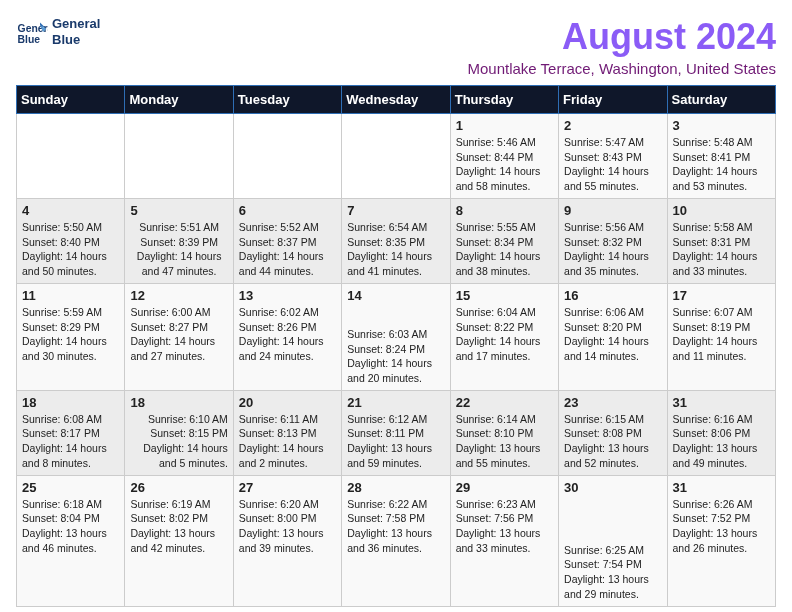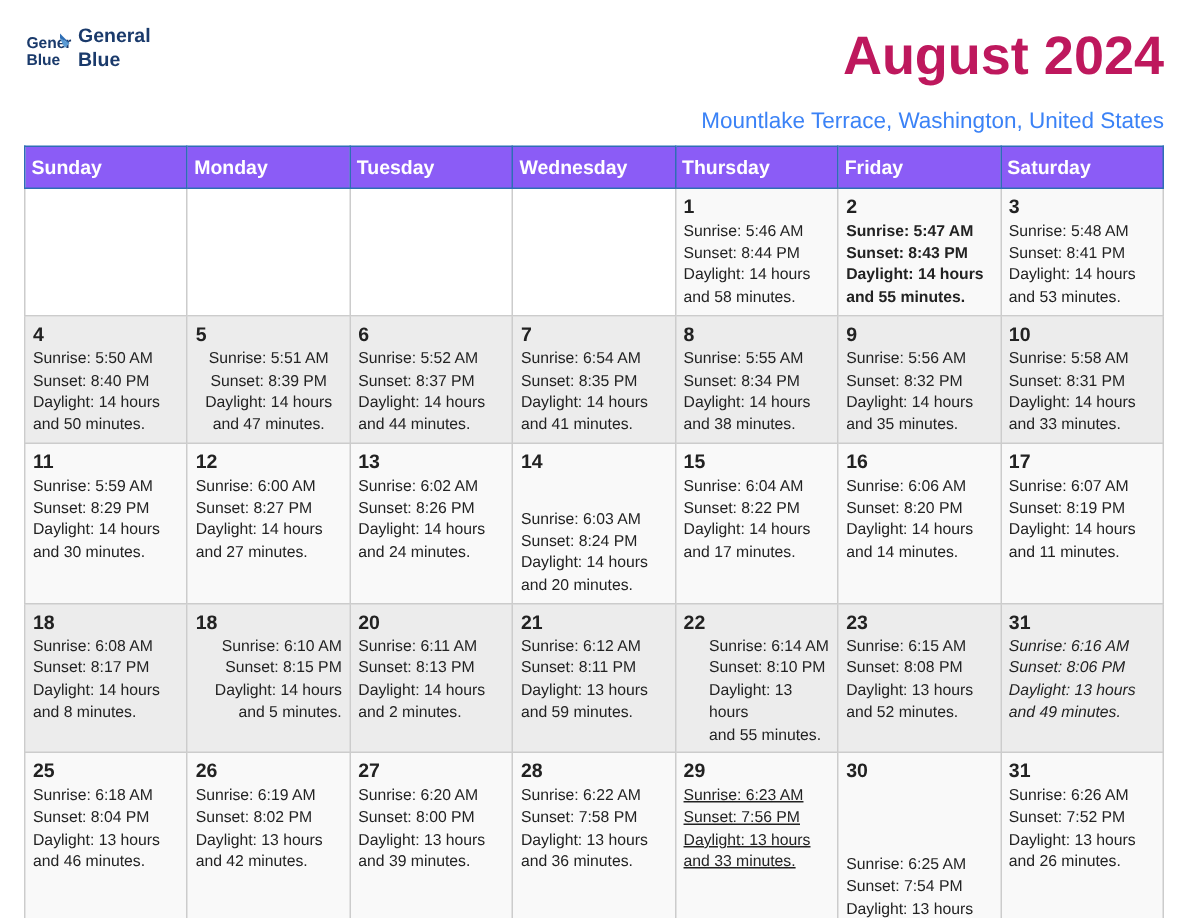--- a/index.html
+++ b/index.html
@@ -30,35 +30,35 @@
     .logo-icon {
       width: 32px;
       height: 32px;
     }
     .title-block {
       text-align: right;
     }
     .main-title {
       font-size: 36px;
       font-weight: bold;
-      color: #be185d;
+      color: #8b5cf6;
     }
     .subtitle {
       font-size: 15px;
-      color: #3b82f6;
-      margin-top: 14px;
+      color: #701a75;
+      margin-top: 2px;
     }
     .calendar {
       width: 100%;
       border-collapse: collapse;
       margin-top: 8px;
       font-size: 11px;
     }
     .calendar thead tr {
-      background: #8b5cf6;
+      background: #0f172a;
       color: #fff;
       margin-top: 36px;
     }
     .calendar thead th {
       padding: 6px 4px;
       text-align: left;
       font-size: 13px;
       font-weight: bold;
       border: 1px solid #2e6eb5;
     }
@@ -135,21 +135,21 @@
         <td class="empty-cell"></td>
         <td>
           <span class="day-number">1</span>
           <div class="day-info" style="white-space: pre-line;">Sunrise: 5:46 AM
 Sunset: 8:44 PM
 Daylight: 14 hours
 and 58 minutes.</div>
         </td>
         <td>
           <span class="day-number">2</span>
-          <div class="day-info" style="white-space: pre-line; font-weight: bold;">Sunrise: 5:47 AM
+          <div class="day-info" style="white-space: pre-line;">Sunrise: 5:47 AM
 Sunset: 8:43 PM
 Daylight: 14 hours
 and 55 minutes.</div>
         </td>
         <td>
           <span class="day-number">3</span>
           <div class="day-info" style="white-space: pre-line;">Sunrise: 5:48 AM
 Sunset: 8:41 PM
 Daylight: 14 hours
 and 53 minutes.</div>
@@ -281,35 +281,35 @@
         </td>
         <td>
           <span class="day-number">21</span>
           <div class="day-info" style="white-space: pre-line;">Sunrise: 6:12 AM
 Sunset: 8:11 PM
 Daylight: 13 hours
 and 59 minutes.</div>
         </td>
         <td>
           <span class="day-number">22</span>
-          <div class="day-info" style="white-space: pre-line; margin-left: 17px;">Sunrise: 6:14 AM
+          <div class="day-info" style="white-space: pre-line;">Sunrise: 6:14 AM
 Sunset: 8:10 PM
 Daylight: 13 hours
 and 55 minutes.</div>
         </td>
         <td>
           <span class="day-number">23</span>
           <div class="day-info" style="white-space: pre-line;">Sunrise: 6:15 AM
 Sunset: 8:08 PM
 Daylight: 13 hours
 and 52 minutes.</div>
         </td>
         <td>
           <span class="day-number">31</span>
-          <div class="day-info" style="white-space: pre-line; font-style: italic;">Sunrise: 6:16 AM
+          <div class="day-info" style="white-space: pre-line;">Sunrise: 6:16 AM
 Sunset: 8:06 PM
 Daylight: 13 hours
 and 49 minutes.</div>
         </td>
       </tr>
       <tr>
         <td>
           <span class="day-number">25</span>
           <div class="day-info" style="white-space: pre-line;">Sunrise: 6:18 AM
 Sunset: 8:04 PM
@@ -332,21 +332,21 @@
         </td>
         <td>
           <span class="day-number">28</span>
           <div class="day-info" style="white-space: pre-line;">Sunrise: 6:22 AM
 Sunset: 7:58 PM
 Daylight: 13 hours
 and 36 minutes.</div>
         </td>
         <td>
           <span class="day-number">29</span>
-          <div class="day-info" style="white-space: pre-line; text-decoration: underline;">Sunrise: 6:23 AM
+          <div class="day-info" style="white-space: pre-line;">Sunrise: 6:23 AM
 Sunset: 7:56 PM
 Daylight: 13 hours
 and 33 minutes.</div>
         </td>
         <td>
           <span class="day-number">30</span>
           <div class="day-info" style="white-space: pre-line; margin-top: 48px;">Sunrise: 6:25 AM
 Sunset: 7:54 PM
 Daylight: 13 hours
 and 29 minutes.</div>

